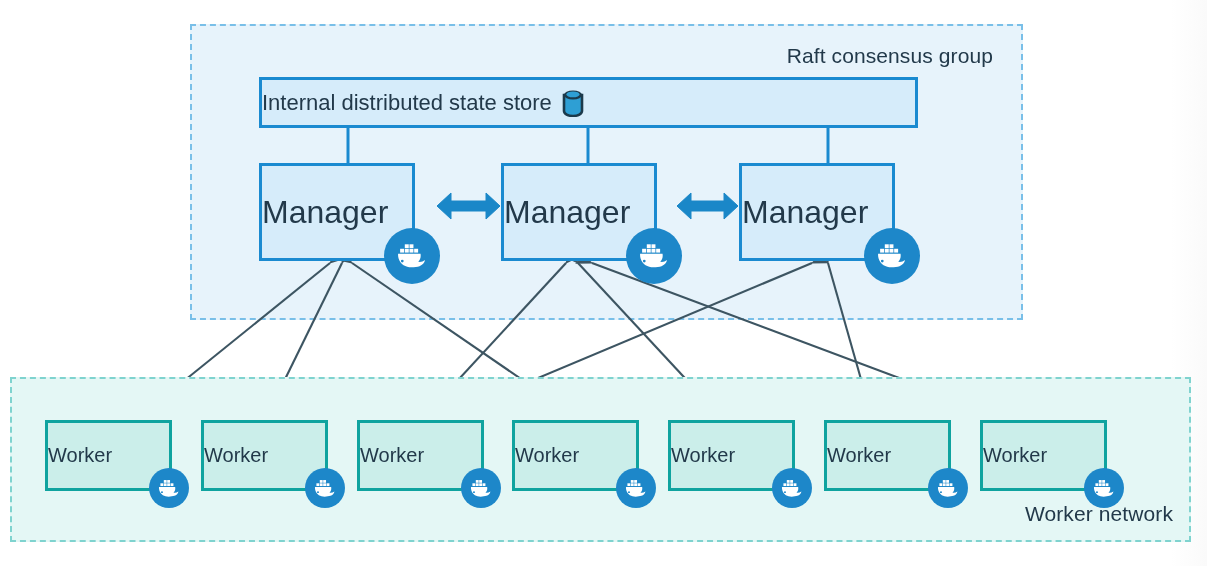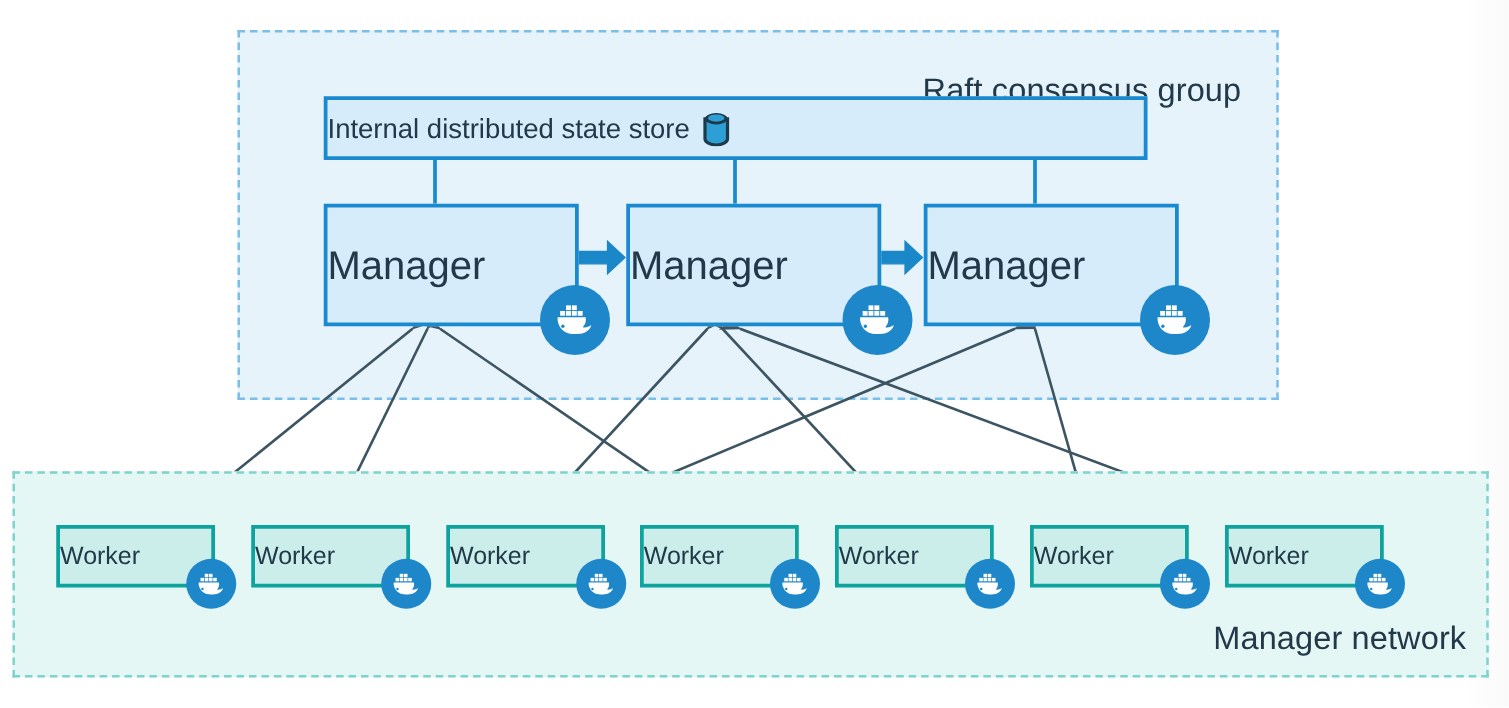--- a/index.html
+++ b/index.html
@@ -37,43 +37,42 @@
   #gossip-group {
     left: 10px;
     top: 377px;
     width: 1181px;
     height: 165px;
     background: #e4f7f5;
     border: 2px dashed #7fd3cf;
   }
   .group-label {
     position: absolute;
-    font-size: 26px;
+    font-size: 21px;
     color: #22394a;
     white-space: nowrap;
     letter-spacing: 0.1px;
-    margin-top: 13px;
   }
   #raft-label { right: 28px; top: 18px; }
   #gossip-label { right: 16px; bottom: 14px; }
 
   
   .node {
     position: absolute;
     box-sizing: border-box;
     display: flex;
     align-items: center;
     justify-content: flex-start;
     color: #22394a;
     white-space: nowrap;
   }
   .manager {
     background: #d6ecfa;
     border: 3px solid #1a8ad0;
-    width: 204px;
+    width: 156px;
     height: 98px;
     font-size: 32px;
     top: 163px;
   }
   #manager-0 { left: 259px; }
   #manager-1 { left: 501px; }
   #manager-2 { left: 739px; }
 
   .store {
     background: #d6ecfa;
@@ -83,21 +82,21 @@
     width: 659px;
     height: 51px;
     font-size: 22px;
     gap: 10px;
   }
 
   .worker {
     background: #cbeeea;
     border: 3px solid #0fa39f;
     width: 127px;
-    height: 50px;
+    height: 71px;
     font-size: 20px;
     top: 420px;
   }
   #worker-0 { left: 45px; }
   #worker-1 { left: 201px; }
   #worker-2 { left: 357px; }
   #worker-3 { left: 512px; }
   #worker-4 { left: 668px; }
   #worker-5 { left: 824px; }
   #worker-6 { left: 980px; }
@@ -238,21 +237,21 @@
           <rect x="17.2" y="8" width="4.4" height="4.2"></rect>
           <rect x="22.4" y="8" width="4.4" height="4.2"></rect>
           <path d="M2.2,13.6 L29.5,13.6 c0.6,3.4 -0.3,6.6 -2.6,8.8 c2.7,0.5 5.3,-0.2 7.6,-1.9 c-0.6,3.1 -2.9,5.6 -6.1,6.8 c-2.5,0.9 -5.6,1.2 -9,1.2 c-6.6,0 -12.1,-3.1 -14.2,-9.5 c-0.7,-2.1 -0.8,-4 -0.6,-5.4 z"></path>
         </g>
         <circle cx="9.2" cy="21.6" r="1.5" fill="#1d87c9"></circle>
       </svg>
     </span>
   </div>
 
   <div class="group" id="gossip-group">
-    <div class="group-label" id="gossip-label">Manager network</div>
+    <div class="group-label" id="gossip-label">Worker network</div>
   </div>
 
   <div class="node worker" id="worker-0">
     <span>Worker</span>
     <span class="docker-badge">
       <svg width="26" height="21" viewBox="0 0 40 32" xmlns="http://www.w3.org/2000/svg">
         <g fill="#ffffff">
           <rect x="12" y="3" width="4.4" height="4.2"></rect>
             <rect x="17.2" y="3" width="4.4" height="4.2"></rect>
           <rect x="6.8" y="8" width="4.4" height="4.2"></rect>

